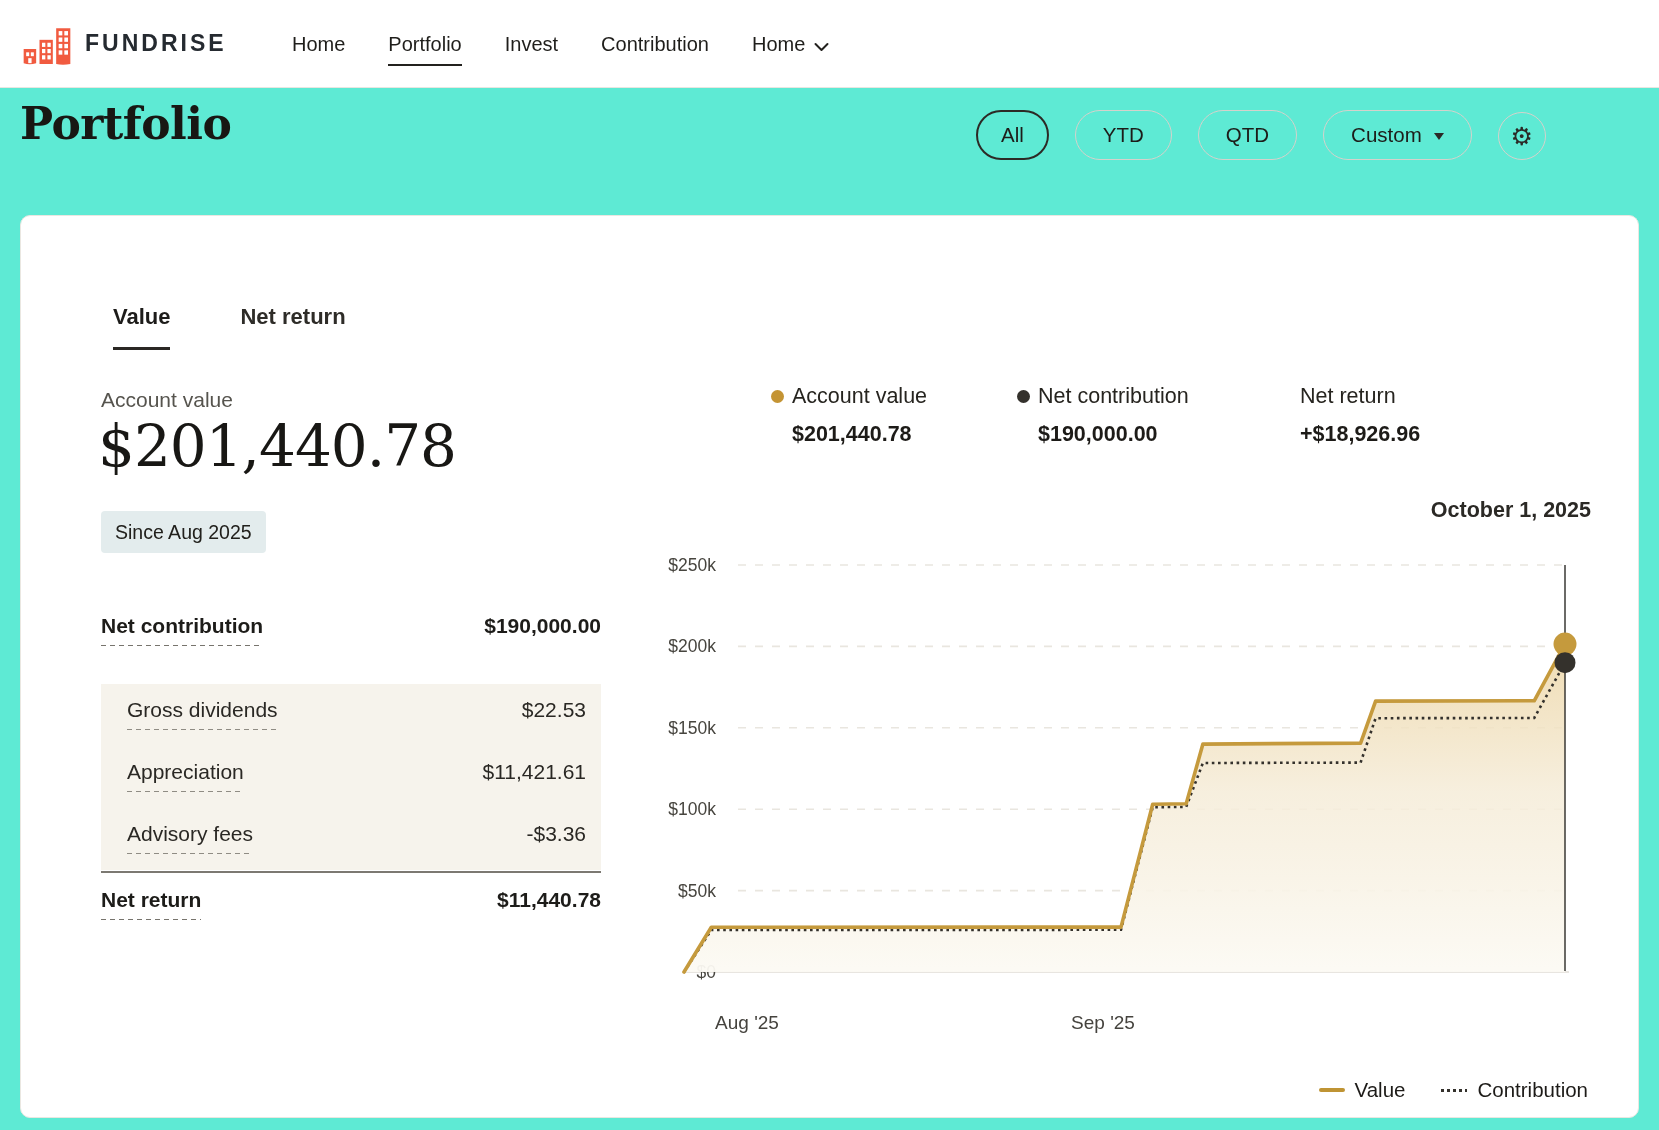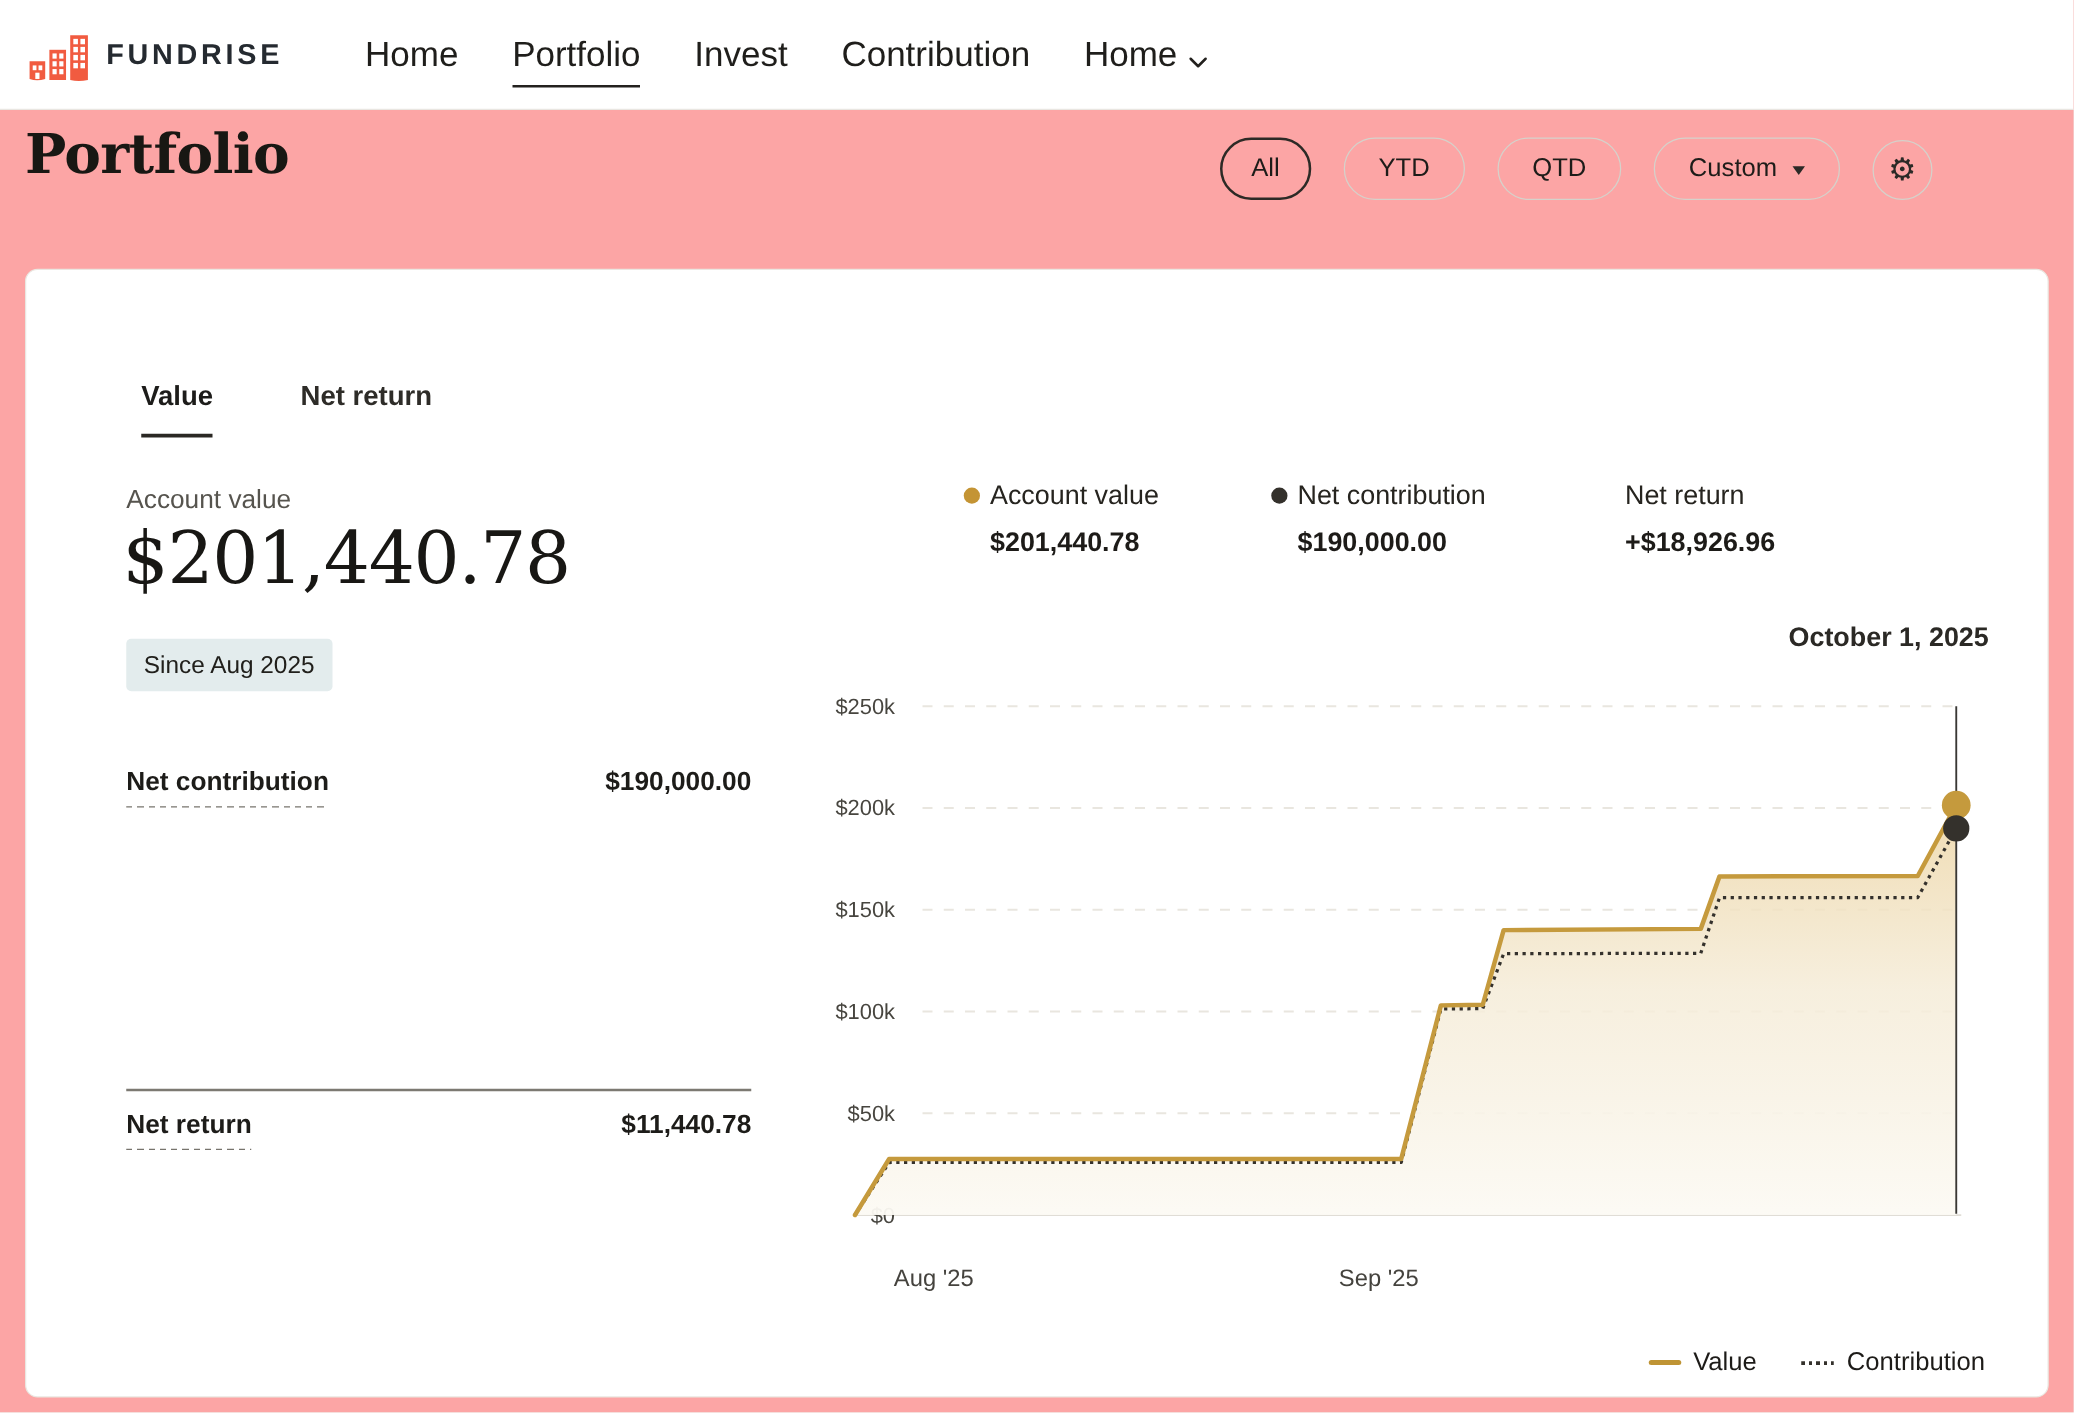--- a/index.html
+++ b/index.html
@@ -1,25 +1,25 @@
 <!DOCTYPE html>
 <html><head>
 <meta charset="utf-8">
 <style>
   * { margin:0; padding:0; box-sizing:border-box; }
   body { font-family:"Liberation Sans", sans-serif; background:#e9e8e4; }
-  .page { position:relative; width:1659px; height:1130px; background:#fca5a5; overflow:hidden; }
+  .page { position:relative; width:1659px; height:1130px; background:#5eead4; overflow:hidden; }
 
   
   .topnav { position:absolute; left:0; top:0; width:1659px; height:88px; background:#ffffff;
             border-bottom:1px solid #e9e6e1; display:flex; align-items:center; padding:0 22px; }
   .logo-wrap { display:flex; align-items:center; }
   .brand { font-size:23px; font-weight:700; letter-spacing:3px; color:#252a30; margin-left:13px; }
   .navlinks { position:absolute; left:292px; top:0; height:88px; display:flex; align-items:center; gap:43px; }
-  .nav-item { font-size:28px; color:#1f1e1b; cursor:pointer; display:flex; align-items:center; gap:9px; }
+  .nav-item { font-size:20px; color:#1f1e1b; cursor:pointer; display:flex; align-items:center; gap:9px; }
   .nav-item .lbl { padding-bottom:0; }
   .nav-item.active .lbl { padding-bottom:8px; border-bottom:2px solid #23211e; margin-bottom:-10px; }
   .chev { display:inline-block; margin-top:3px; }
   .add-funds { position:absolute; left:1196px; top:15px; width:210px; height:58px; border:none;
                border-radius:29px; background:#ad4827; color:#fdf6f1; font-size:23px; font-weight:700;
                font-family:"Liberation Sans",sans-serif; cursor:pointer; }
 
   
   .page-title { position:absolute; left:20px; top:98px; font-family:"DejaVu Serif", serif;
                 font-weight:700; font-size:44px; letter-spacing:-0.5px; color:#181713; }
@@ -176,20 +176,34 @@
 
     <div class="acct-label">Account value</div>
     <div class="acct-amount">$201,440.78</div>
     <div class="since-badge">Since Aug 2025</div>
 
     <div class="trow main" style="top:398px;">
       <span class="dashed-u strong">Net contribution</span>
       <span class="val">$190,000.00</span>
     </div>
 
+    <div class="breakdown-box">
+      <div class="brow">
+        <span class="dashed-u">Gross dividends</span>
+        <span class="val">$22.53</span>
+      </div>
+      <div class="brow">
+        <span class="dashed-u">Appreciation</span>
+        <span class="val">$11,421.61</span>
+      </div>
+      <div class="brow">
+        <span class="dashed-u">Advisory fees</span>
+        <span class="val">-$3.36</span>
+      </div>
+    </div>
 
     <div class="separator"></div>
 
     <div class="trow main" style="top:672px;">
       <span class="dashed-u strong">Net return</span>
       <span class="val">$11,440.78</span>
     </div>
 
     <div class="leg-col hasdot" style="left:750px;">
       <div class="leg-row1">

